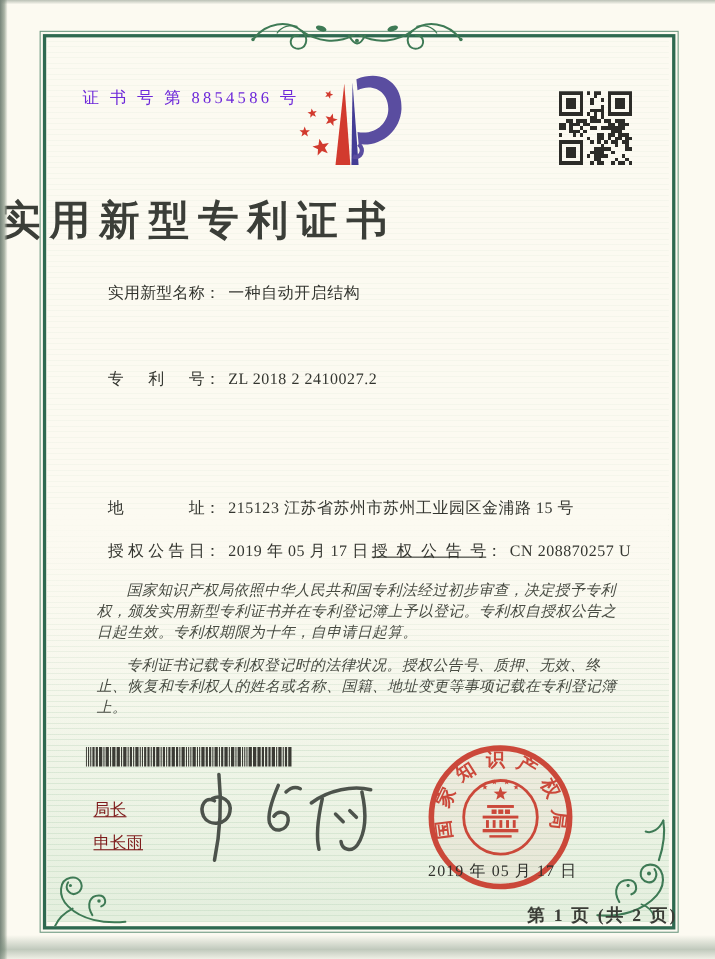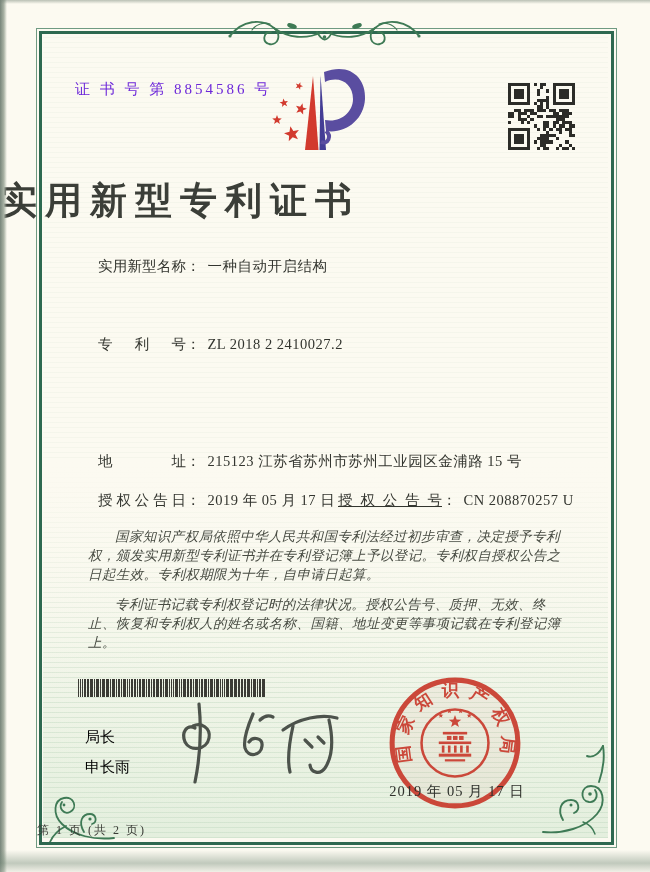--- a/index.html
+++ b/index.html
@@ -40,29 +40,29 @@
   .fvalue{letter-spacing:.5px;}
   .grant-no-group{position:absolute;left:240px;top:0;}
   .flabel-wide{display:inline-block;width:104px;text-align:justify;text-align-last:justify;text-decoration:underline;}
   
   .paras{position:absolute;left:78px;top:517px;width:497px;font-size:13.5px;
     line-height:19.2px;color:#474b42;font-style:italic;}
   .paras p{margin:10px;text-indent:2em;letter-spacing:.4px;}
   
   .barcode{position:absolute;left:78px;top:679px;width:190px;height:18px;}
   
-  .director{position:absolute;left:85px;top:722px;font-size:15px;color:#000000;line-height:30px;}
+  .director{position:absolute;left:85px;top:722px;font-size:15px;color:#7f1d1d;line-height:30px;text-decoration:underline;}
   .signature{position:absolute;left:165px;top:690px;width:185px;height:100px;}
   
   .seal{position:absolute;left:384px;top:672px;width:142px;height:142px;opacity:.92;}
   .seal-date{position:absolute;left:378px;top:782px;width:158px;text-align:center;
     font-size:14.5px;color:#2f312c;letter-spacing:1px;z-index:5;}
   
-  .footer{position:absolute;left:37px;top:822px;width:579px;text-align:left;
-    font-size:12px;color:#3a3c36;letter-spacing:2px;}
+  .footer{position:absolute;left:37px;top:822px;width:579px;text-align:right;
+    font-size:16px;color:#3a3c36;letter-spacing:2px;font-weight:bold;}
   
   .orn-top{position:absolute;left:222px;top:10px;width:205px;height:48px;}
   .orn-bl{position:absolute;left:44px;top:772px;width:75px;height:70px;}
   .orn-br{position:absolute;left:533px;top:742px;width:80px;height:95px;}
   svg{display:block;}
 </style>
 </head>
 <body>
 
 <div id="screenshot">

